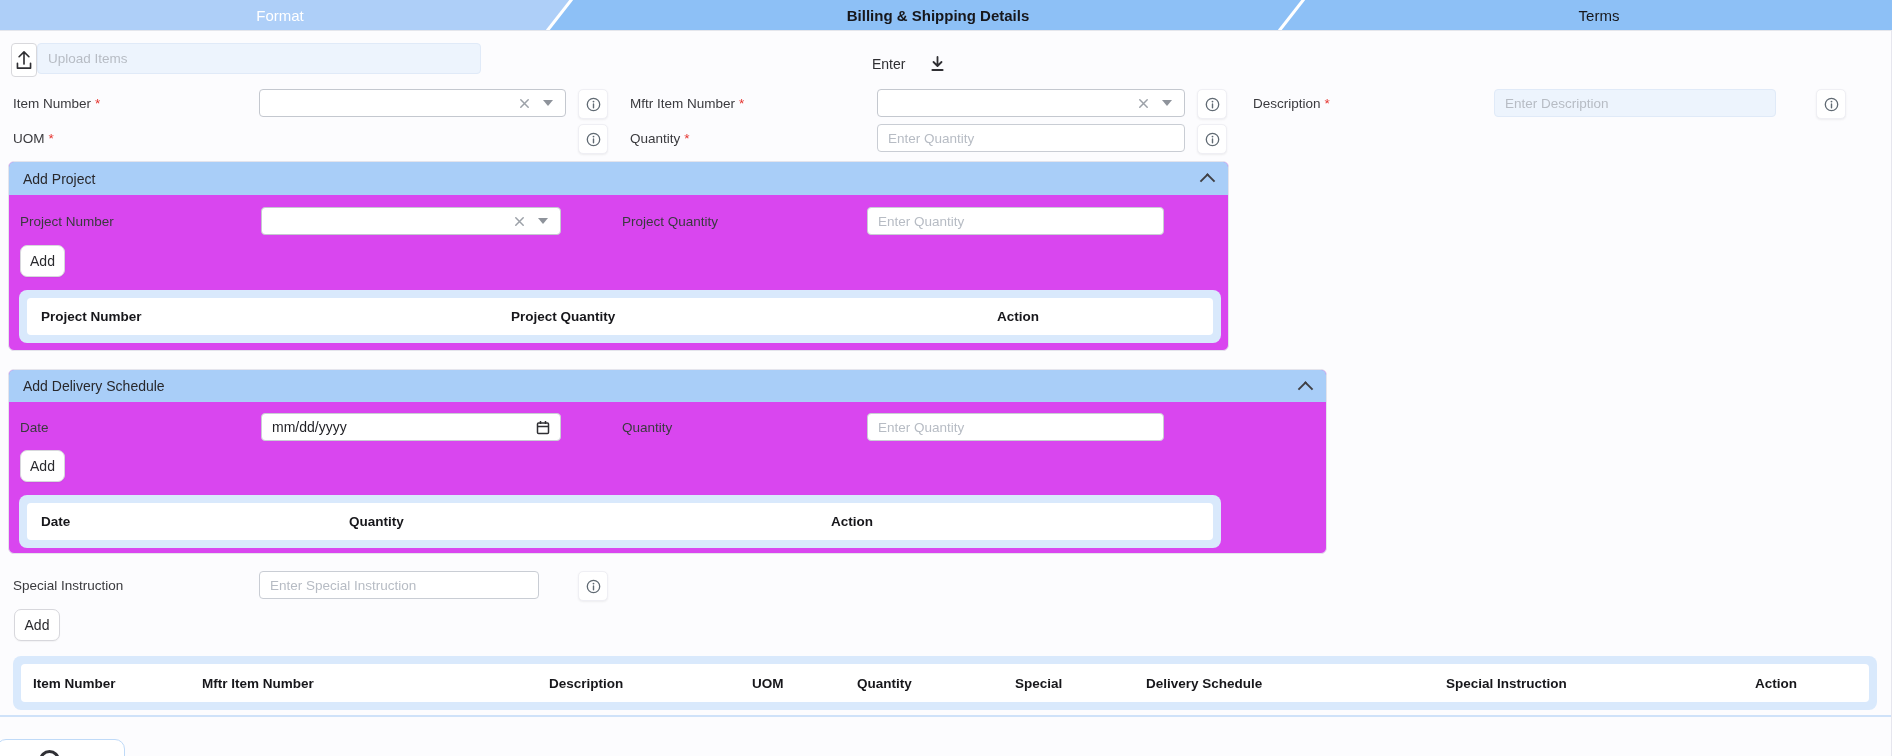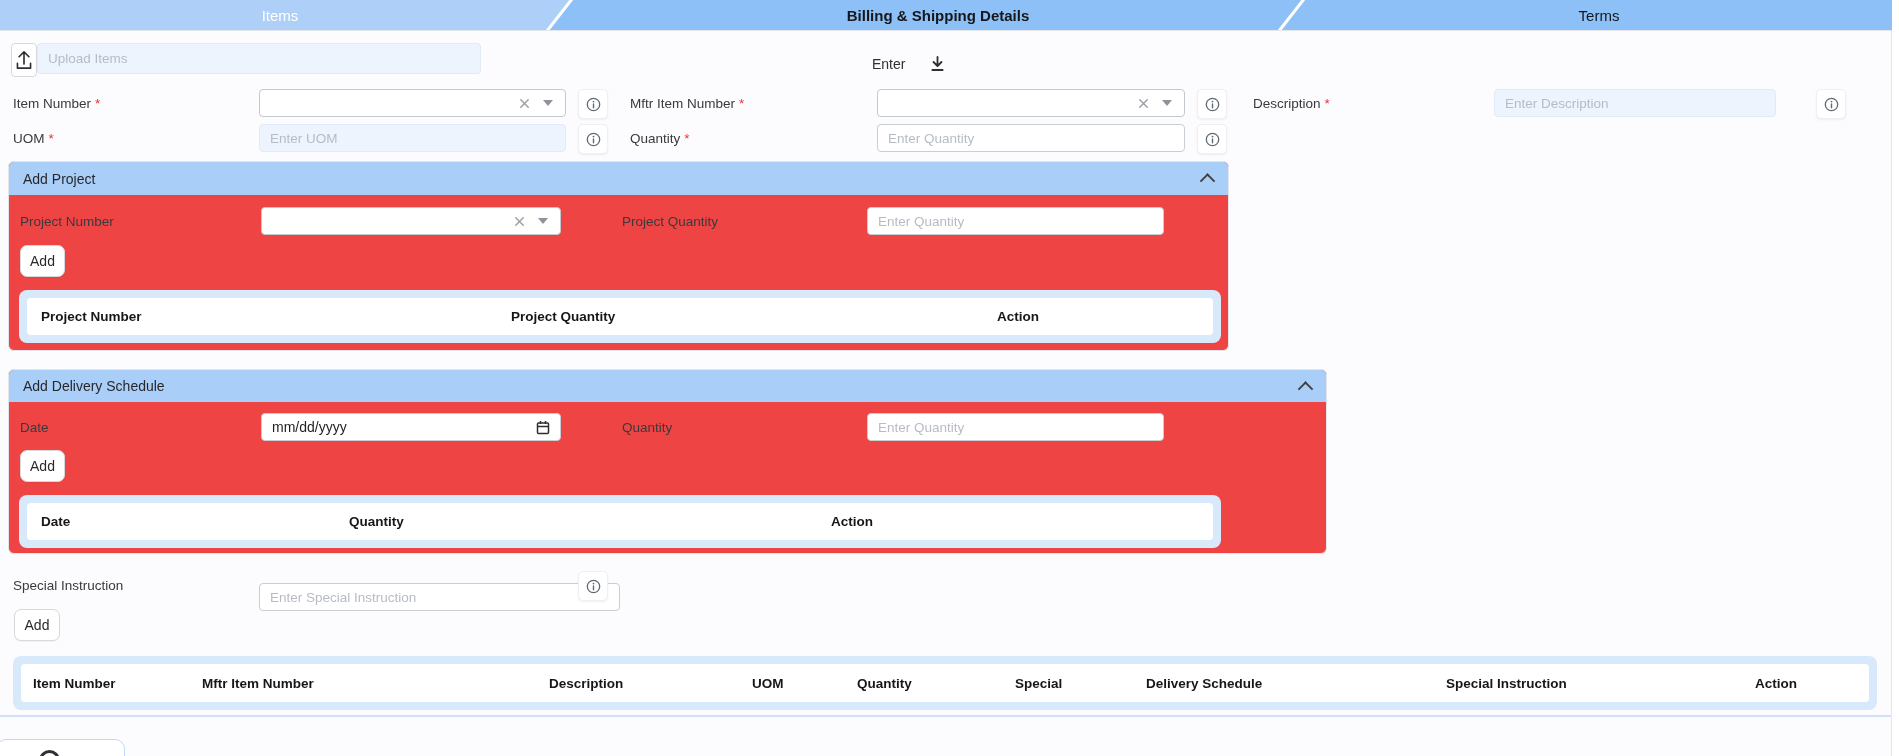--- a/index.html
+++ b/index.html
@@ -21,21 +21,21 @@
   .req{color:#e5322d;margin-left:4px;font-size:13.5px;}
   .tin{position:absolute;height:28px;border:1px solid #c9cdd4;border-radius:4px;background:#ffffff;
     font-family:"Liberation Sans",sans-serif;font-size:13.5px;color:#2f2f33;padding:0 10px;box-sizing:border-box;outline:none;}
   .tin::placeholder{color:#b7bcc4;}
   .tin.blue{background:#edf4fd;border-color:#e0eaf8;}
   .select{position:absolute;height:28px;border:1px solid #c4c8cf;border-radius:4px;background:#ffffff;
     box-sizing:border-box;display:flex;align-items:center;justify-content:flex-end;gap:12px;padding-right:12px;cursor:pointer;}
   .caret{width:0;height:0;border-left:5px solid transparent;border-right:5px solid transparent;border-top:6px solid #8e939b;}
   .info-btn{position:absolute;width:28px;height:28px;background:#ffffff;border:1px solid #efeff4;border-radius:5px;
     box-shadow:0 1px 2px rgba(60,64,67,.08);display:flex;align-items:center;justify-content:center;cursor:pointer;}
-  .panel{position:absolute;background:#ef4444;border:1px solid #e4e4ec;border-radius:6px;box-sizing:border-box;}
+  .panel{position:absolute;background:#d946ef;border:1px solid #e4e4ec;border-radius:6px;box-sizing:border-box;}
   .panel-header{position:absolute;left:0;top:0;width:100%;background:#a9cef8;border-radius:5px 5px 0 0;
     display:flex;align-items:center;box-sizing:border-box;padding:0 14px;font-size:14px;color:#28282c;}
   .chev-btn{position:absolute;right:12px;top:8px;width:18px;height:18px;display:flex;align-items:center;justify-content:center;cursor:pointer;}
   .chev{width:9px;height:9px;border-left:2.4px solid #3f3f44;border-top:2.4px solid #3f3f44;transform:rotate(45deg) translate(1px,1px);}
   .add-btn{position:absolute;background:#ffffff;border:1px solid #d7d7dc;border-radius:7px;font-size:14px;color:#2a2a2e;
     display:flex;align-items:center;justify-content:center;cursor:pointer;box-shadow:0 1px 1px rgba(60,64,67,.05);}
   .tshell{position:absolute;background:#d9e9fc;border-radius:8px;}
   .trow{position:absolute;background:#ffffff;border-radius:4px;}
   .th{position:absolute;top:0;height:100%;display:flex;align-items:center;font-weight:bold;font-size:13.5px;color:#17171b;white-space:nowrap;}
   .datebox{position:absolute;height:28px;border:1px solid #c9cdd4;border-radius:4px;background:#ffffff;box-sizing:border-box;
@@ -48,21 +48,21 @@
 </style>
 </head>
 <body>
 
 <div id="screen">
 
   <div id="tabbar">
     <div id="tab-active-bg"></div>
     <div class="tab-sep" style="left:558px;"></div>
     <div class="tab-sep" style="left:1290px;"></div>
-    <div class="tab-label active" style="left:0;width:560px;">Items</div>
+    <div class="tab-label active" style="left:0;width:560px;">Format</div>
     <div class="tab-label" style="left:572px;width:732px;font-weight:bold;">Billing &amp; Shipping Details</div>
     <div class="tab-label" style="left:1306px;width:586px;">Terms</div>
   </div>
 
   <div id="content">
 
     <div class="abs" style="left:11px;top:12px;width:24px;height:32px;background:#fff;border:1px solid #d8d8dc;border-radius:4px;display:flex;align-items:center;justify-content:center;cursor:pointer;">
       <span>
         <svg width="18" height="24" viewBox="0 0 22 26">
           <path d="M11 18 V4 M5 9 L11 3 L17 9" stroke="#2f2f33" stroke-width="2" fill="none" stroke-linecap="round" stroke-linejoin="round"></path>
@@ -138,21 +138,20 @@
             <path d="M7.5 7 V10.8" stroke="#606a73" stroke-width="1.4" stroke-linecap="round"></path>
             <circle cx="7.5" cy="4.6" r="0.9" fill="#606a73"></circle>
           </svg>
       </span>
     </div>
 
     <div class="label" style="left:13px;top:93px;">
       <span>UOM</span>
         <span class="req">*</span>
     </div>
-    <input class="tin blue" style="left: 259px; top: 93px; width: 307px;" type="text" placeholder="Enter UOM">
     <div class="info-btn" style="left:578px;top:93px;">
       <span>
         <svg width="15" height="15" viewBox="0 0 15 15">
             <circle cx="7.5" cy="7.5" r="6.2" stroke="#606a73" stroke-width="1.3" fill="none"></circle>
             <path d="M7.5 7 V10.8" stroke="#606a73" stroke-width="1.4" stroke-linecap="round"></path>
             <circle cx="7.5" cy="4.6" r="0.9" fill="#606a73"></circle>
           </svg>
       </span>
     </div>
 
@@ -228,21 +227,21 @@
       <div class="tshell" style="left:10px;top:125px;width:1202px;height:53px;">
         <div class="trow" style="left:8px;top:8px;width:1186px;height:37px;">
           <div class="th" style="left:14px;">Date</div>
           <div class="th" style="left:322px;">Quantity</div>
           <div class="th" style="left:804px;">Action</div>
         </div>
       </div>
     </div>
 
     <div class="label" style="left:13px;top:540px;">Special Instruction</div>
-    <input class="tin" style="left: 259px; top: 540px; width: 361px; margin-top: 12px;" type="text" placeholder="Enter Special Instruction">
+    <input class="tin" style="left: 259px; top: 540px; width: 280px;" type="text" placeholder="Enter Special Instruction">
     <div class="info-btn" style="left:578px;top:540px;">
       <span>
         <svg width="15" height="15" viewBox="0 0 15 15">
             <circle cx="7.5" cy="7.5" r="6.2" stroke="#606a73" stroke-width="1.3" fill="none"></circle>
             <path d="M7.5 7 V10.8" stroke="#606a73" stroke-width="1.4" stroke-linecap="round"></path>
             <circle cx="7.5" cy="4.6" r="0.9" fill="#606a73"></circle>
           </svg>
       </span>
     </div>
 

